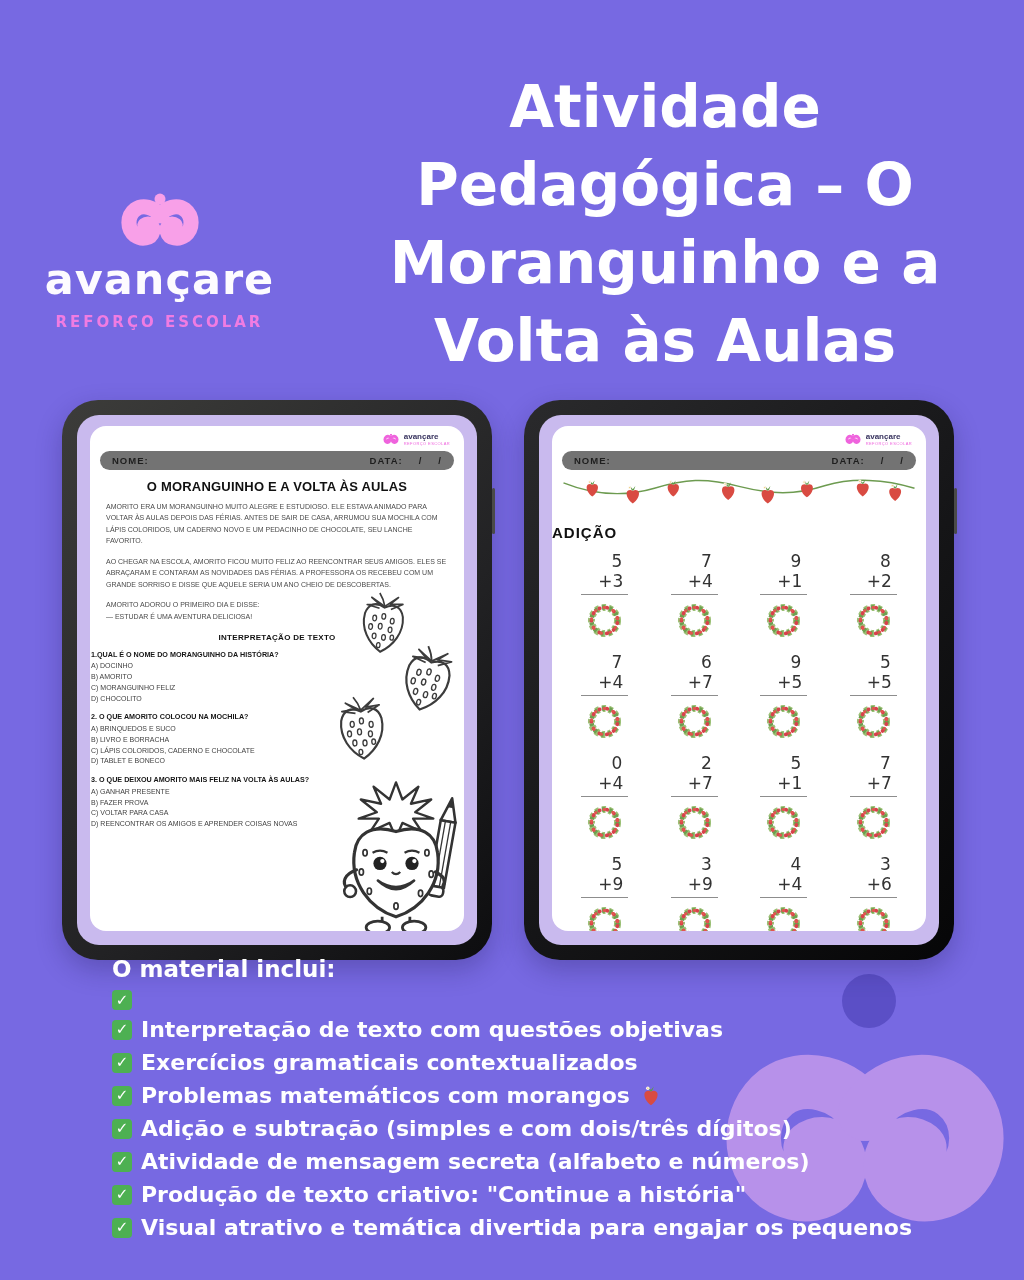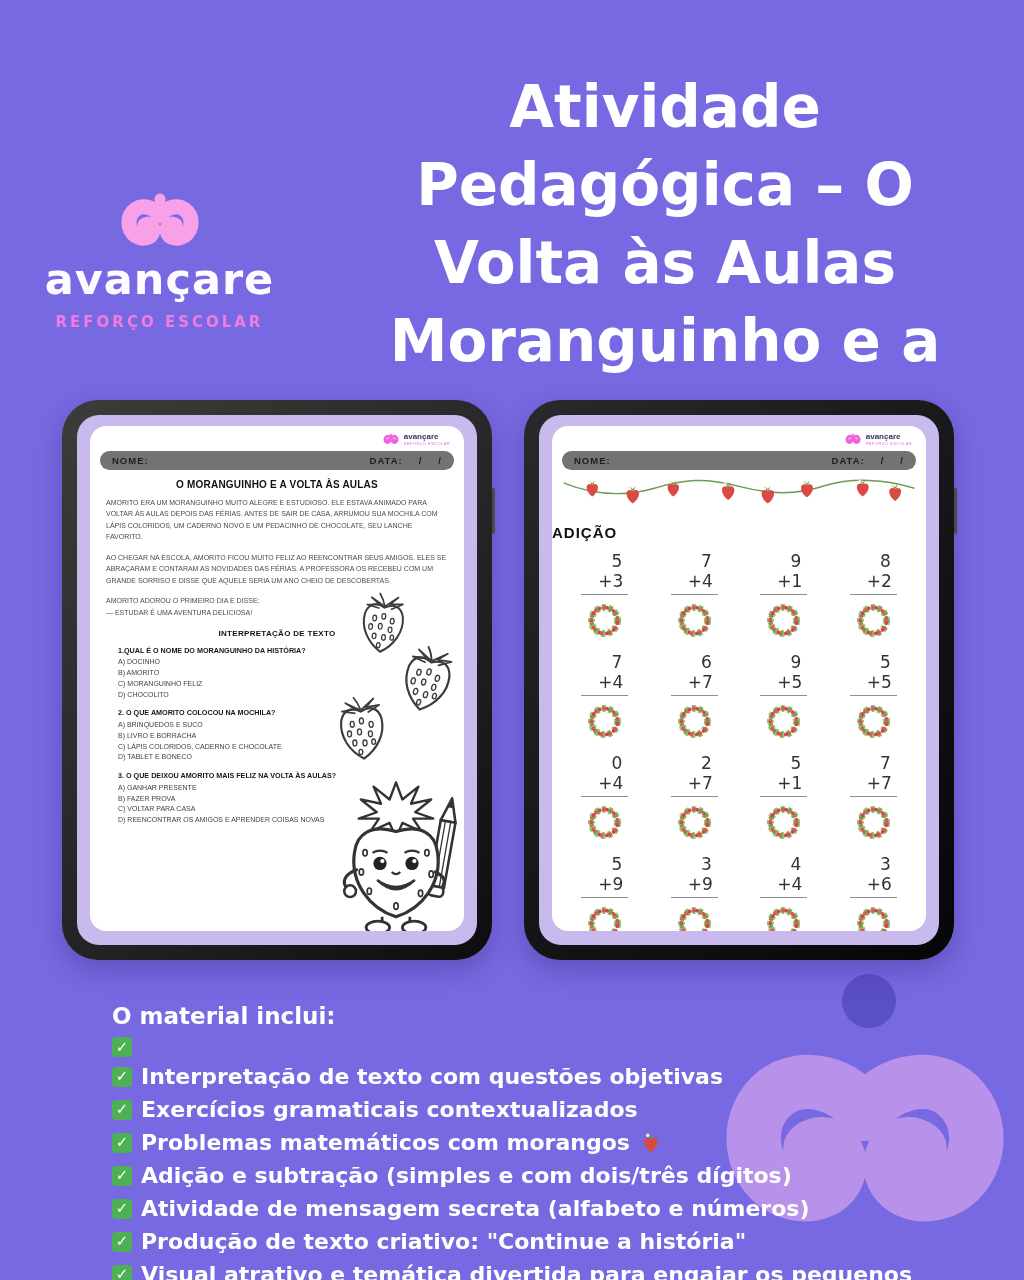--- a/index.html
+++ b/index.html
@@ -32,25 +32,25 @@
   
   .mini-brand{display:flex;justify-content:flex-end;align-items:center;gap:4px;padding:7px 14px 2px 0;}
   .mini-glyph{width:18px;height:13px;color:#ef63dd;}
   .mini-name{font-size:8px;font-weight:bold;color:#37325e;line-height:1;}
   .mini-tag{font-size:4px;color:#ef63dd;letter-spacing:.4px;line-height:1.4;}
   .idbar{display:flex;justify-content:space-between;align-items:center;background:#737373;border-radius:10px;
          margin:2px 10px 0 10px;padding:4px 12px;font-weight:bold;font-size:9.5px;color:#1e1e1e;letter-spacing:1px;}
   .idbar .date{display:flex;gap:16px;}
 
   
-  .ws-title{text-align:center;font-weight:bold;font-size:10px;color:#111;margin:9px 0 7px 0;letter-spacing:.2px;}
+  .ws-title{text-align:center;font-weight:bold;font-size:13px;color:#111;margin:9px 0 7px 0;letter-spacing:.2px;}
   .story{padding:0 16px;position:relative;z-index:2;}
   .story p{font-size:7px;line-height:1.65;color:#4a4a4a;margin:0 0 9px 0;white-space:pre-line;}
   .sec-title{text-align:center;font-weight:bold;font-size:8px;color:#111;margin:10px 0 8px 0;letter-spacing:.3px;}
-  .quiz{padding:0 28px;width:240px;position:relative;z-index:2;}
+  .quiz{padding:0 1px;width:240px;position:relative;z-index:2;}
   .q{margin-bottom:8px;}
   .q-t{font-size:7.2px;font-weight:bold;color:#161616;margin-bottom:2.5px;}
   .q-o{font-size:7px;color:#3f3f3f;line-height:1.55;}
   .decor{position:absolute;z-index:1;color:#3c3c3c;}
   .sb1{right:52px;top:165px;width:58px;height:66px;transform:rotate(6deg);}
   .sb2{right:6px;top:218px;width:62px;height:72px;transform:rotate(14deg);}
   .sb3{right:72px;top:268px;width:60px;height:70px;transform:rotate(-4deg);}
   .schar{right:-12px;bottom:-8px;width:160px;height:166px;}
 
   
@@ -58,21 +58,21 @@
   .add-title{text-align:left;font-weight:bold;font-size:15px;color:#111;letter-spacing:1px;margin:16px 0 4px 0;}
   .grid{display:grid;grid-template-columns:repeat(4,1fr);row-gap:11px;padding:6px 8px 0 8px;}
   .prob{display:flex;flex-direction:column;align-items:center;}
   .pcol{width:42px;text-align:right;border-bottom:1.5px solid #8d8d8d;padding:0 5px 3px 0;
         font-family:"DejaVu Sans",sans-serif;font-size:17px;color:#333;line-height:1.18;}
   .pcol .top{padding-right:1px;}
   .wreath{width:41px;height:41px;margin-top:5px;}
 
   
   .includes{position:absolute;left:112px;top:956px;width:830px;z-index:3;color:#ffffff;}
-  .inc-head{font-size:23px;font-weight:bold;margin-bottom:8px;margin-top:47px;}
+  .inc-head{font-size:23px;font-weight:bold;margin-bottom:8px;}
   .inc-item{display:flex;align-items:center;gap:9px;margin:6px 0;font-size:22px;font-weight:bold;line-height:27px;}
   .check{flex:0 0 auto;width:20px;height:20px;border-radius:4px;background:#4db052;color:#fff;font-size:15px;
          display:flex;align-items:center;justify-content:center;font-weight:bold;}
   .mini-berry{width:20px;height:22px;margin-left:2px;}
 </style>
 </head>
 <body>
 
 <svg width="0" height="0" style="position:absolute" aria-hidden="true">
   <defs>
@@ -161,22 +161,22 @@
     <svg class="brand-glyph" viewBox="0 0 200 130">
         <use href="#brandglyphdot"></use>
       </svg>
     <div class="brand-name">avançare</div>
     <div class="brand-tag">REFORÇO ESCOLAR</div>
   </div>
 
   <div class="hero">
     <div>Atividade</div>
     <div>Pedagógica – O</div>
+    <div>Moranguinho e a</div>
     <div>Volta às Aulas</div>
-    <div>Moranguinho e a</div>
   </div>
 
   <div class="tablet left">
     <div class="screen">
       <div class="sheet">
         <div class="mini-brand">
           <svg class="mini-glyph" viewBox="0 0 200 130">
               <use href="#brandglyphdot"></use>
             </svg>
           <div>

